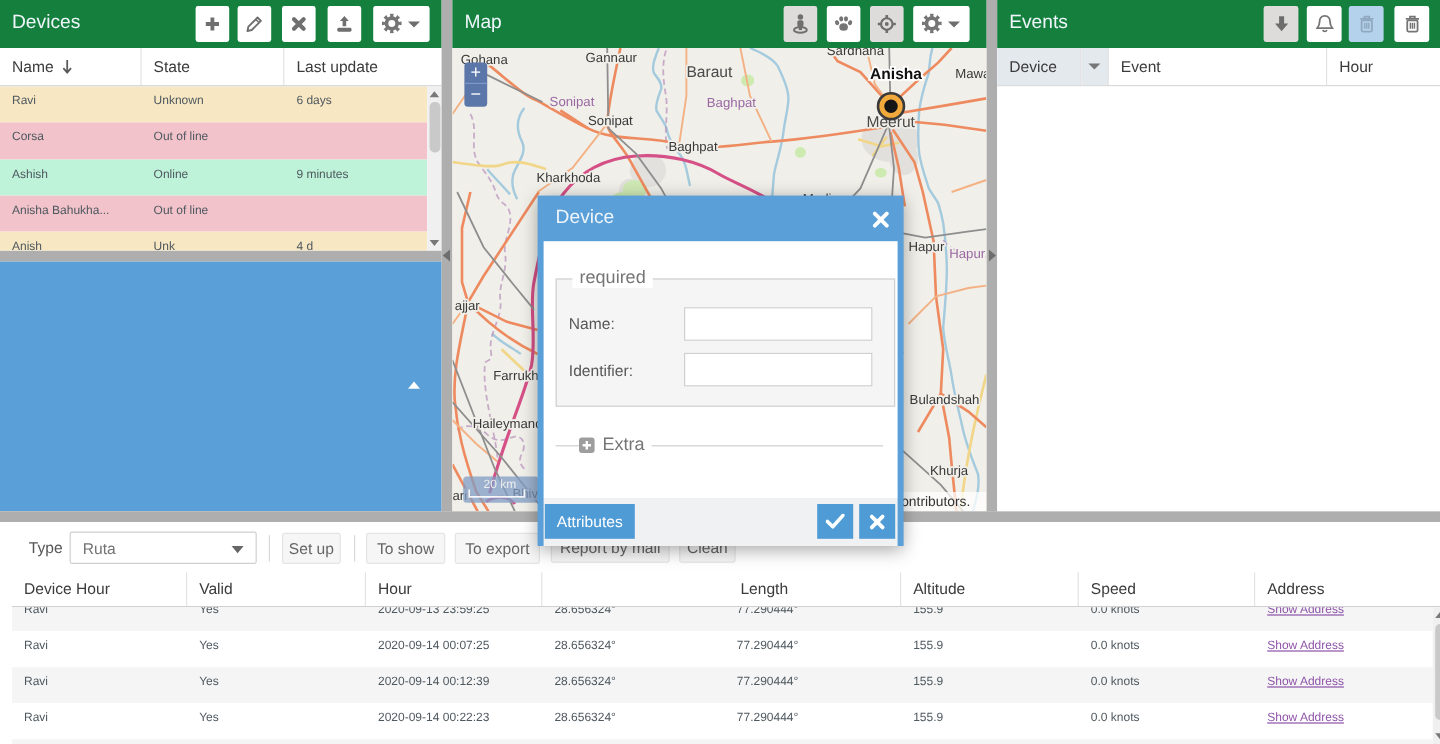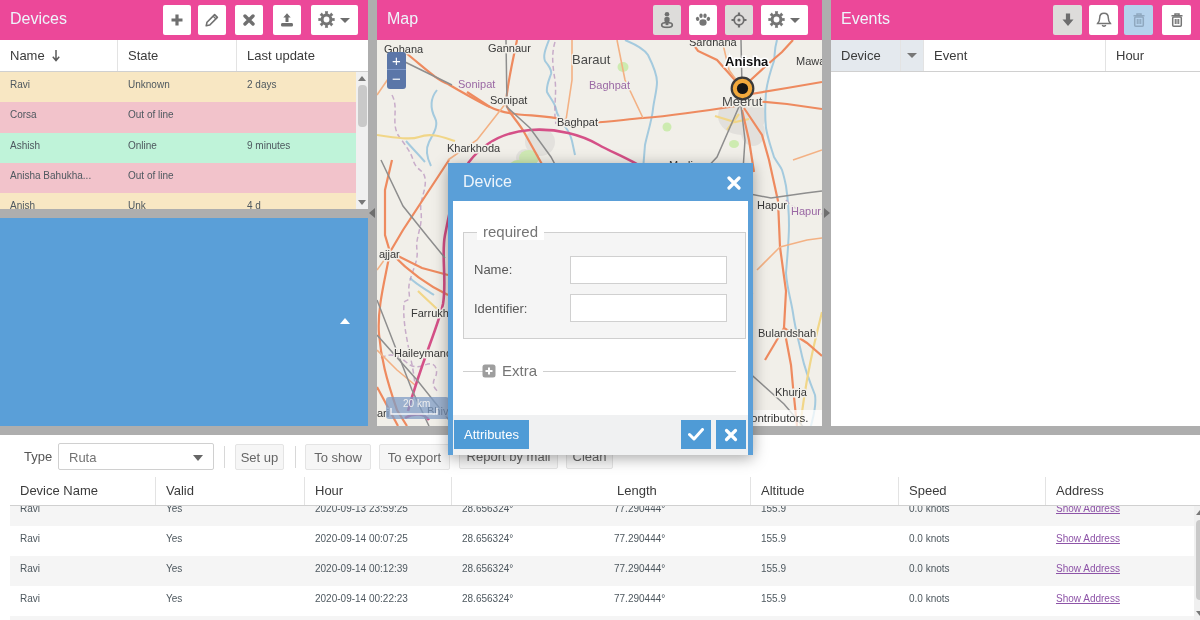--- a/index.html
+++ b/index.html
@@ -1,19 +1,19 @@
 <!DOCTYPE html>
 <html><head>
 <meta charset="utf-8">
 <style>
 * { margin:0; padding:0; box-sizing:border-box; }
 html,body { width:1200px; height:620px; overflow:hidden; }
 body { font-family:"Liberation Sans", sans-serif; background:#fff; position:relative; font-size:13px; color:#404040; }
 .abs { position:absolute; }
-.hdr { background:#ec4899; color:#fff; }
+.hdr { background:#15803d; color:#fff; }
 .hdr .title { position:absolute; left:10px; top:10px; font-size:16px; color:#eef5fb; }
 .tbtn { position:absolute; top:5px; height:30px; background:#fff; border-radius:2px; }
 .tbtn svg { position:absolute; left:50%; top:50%; transform:translate(-50%,-50%); }
 .splitter { background:#aeaeae; }
 .gh { background:#fff; border-bottom:1px solid #d0d0d0; }
 .gh .cell { position:absolute; top:0; height:100%; border-right:1px solid #e3e3e3; }
 .gh .ct { position:absolute; left:10px; top:8px; font-size:13px; color:#3b3b3b; }
 .row { position:absolute; left:0; width:100%; }
 .row span { position:absolute; top:7px; font-size:10px; color:#4e585f; }
 .sb { background:#f0f0f0; }
@@ -67,21 +67,21 @@
       <span class="ct">State</span>
     </div>
   <div class="cell" style="left:237px;width:131px;border-right:none;">
       <span class="ct">Last update</span>
     </div>
 </div>
 <div class="abs" id="dev-rows" style="left:0;top:72px;width:356px;height:137px;overflow:hidden;">
   <div class="row" style="top:0;height:30px;background:#f8e7c3;">
       <span style="left:10px;">Ravi</span>
       <span style="left:128px;">Unknown</span>
-      <span style="left:247px;">2 days</span>
+      <span style="left:247px;">6 days</span>
     </div>
   <div class="row" style="top:30px;height:31px;background:#f2c3cb;padding-left:12px;">
       <span style="left:10px;">Corsa</span>
       <span style="left:128px;">Out of line</span>
     </div>
   <div class="row" style="top:61px;height:30px;background:#bff3d9;">
       <span style="left:10px;">Ashish</span>
       <span style="left:128px;">Online</span>
       <span style="left:247px;">9 minutes</span>
     </div>
@@ -338,21 +338,21 @@
   <div class="sep" style="left:214px;top:11px;height:22px;"></div>
   <div class="btn" style="left:225px;top:9px;width:49px;height:26px;line-height:25px;">Set up</div>
   <div class="sep" style="left:285px;top:11px;height:22px;"></div>
   <div class="btn" style="left:295px;top:9px;width:66px;height:26px;line-height:25px;">To show</div>
   <div class="btn" style="left:369px;top:9px;width:71px;height:26px;line-height:25px;">To export</div>
   <div class="btn" style="left:449px;top:9px;width:99px;height:25px;line-height:24px;">Report by mail</div>
   <div class="btn" style="left:556px;top:9px;width:47px;height:25px;line-height:24px;">Clean</div>
 
   <div class="abs gh" style="left:0;top:42px;width:1200px;height:29px;">
     <div class="cell" style="left:0;width:146px;">
-        <span class="ct" style="top:6px;">Device Name</span>
+        <span class="ct" style="top:6px;">Device Hour</span>
       </div>
     <div class="cell" style="left:146px;width:149px;">
         <span class="ct" style="top:6px;">Valid</span>
       </div>
     <div class="cell" style="left:295px;width:147px;">
         <span class="ct" style="top:6px;">Hour</span>
       </div>
     <div class="cell" style="left:597px;width:144px;">
         <span class="ct" style="top:6px;">Length</span>
       </div>

